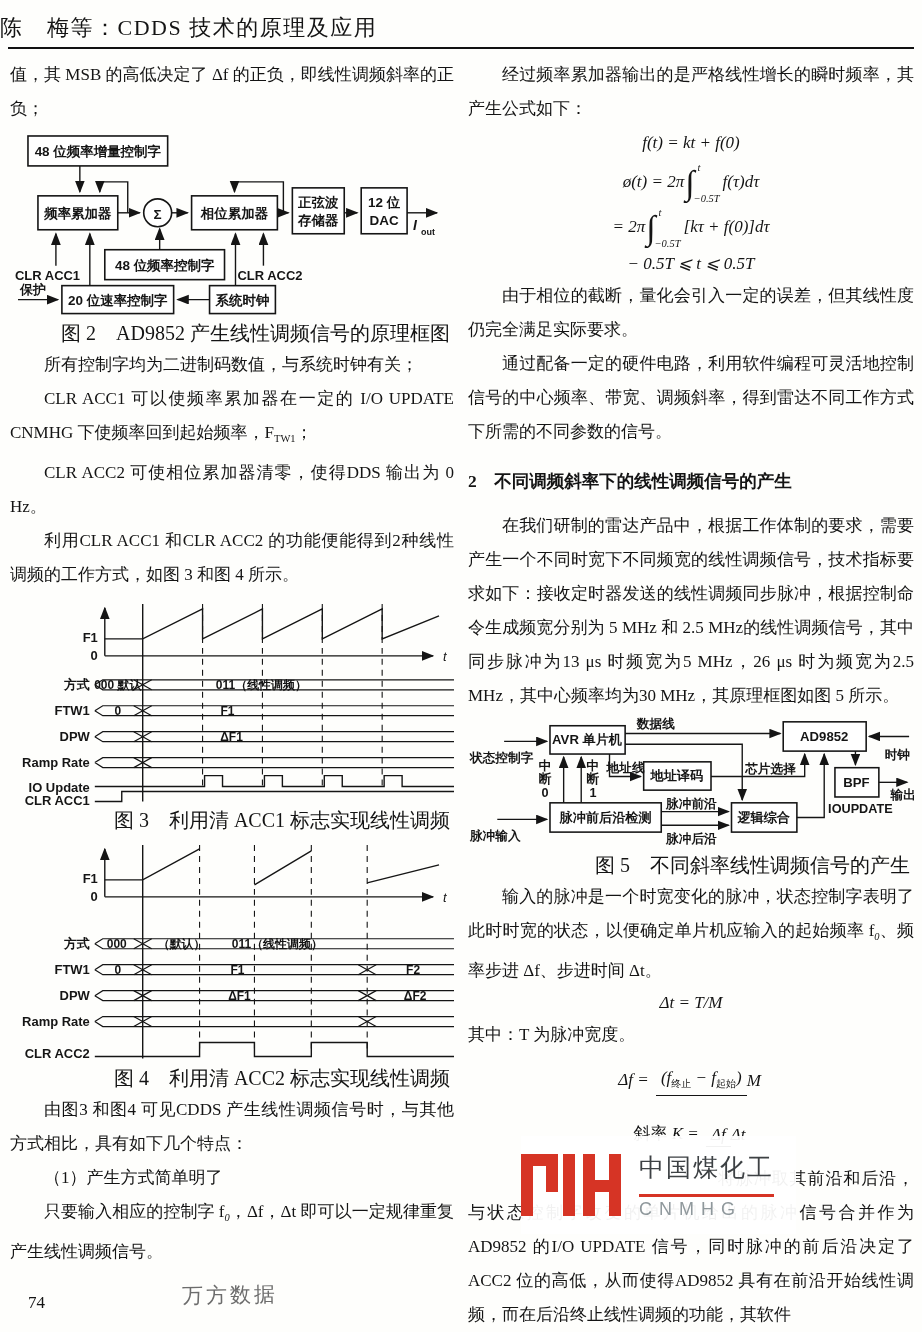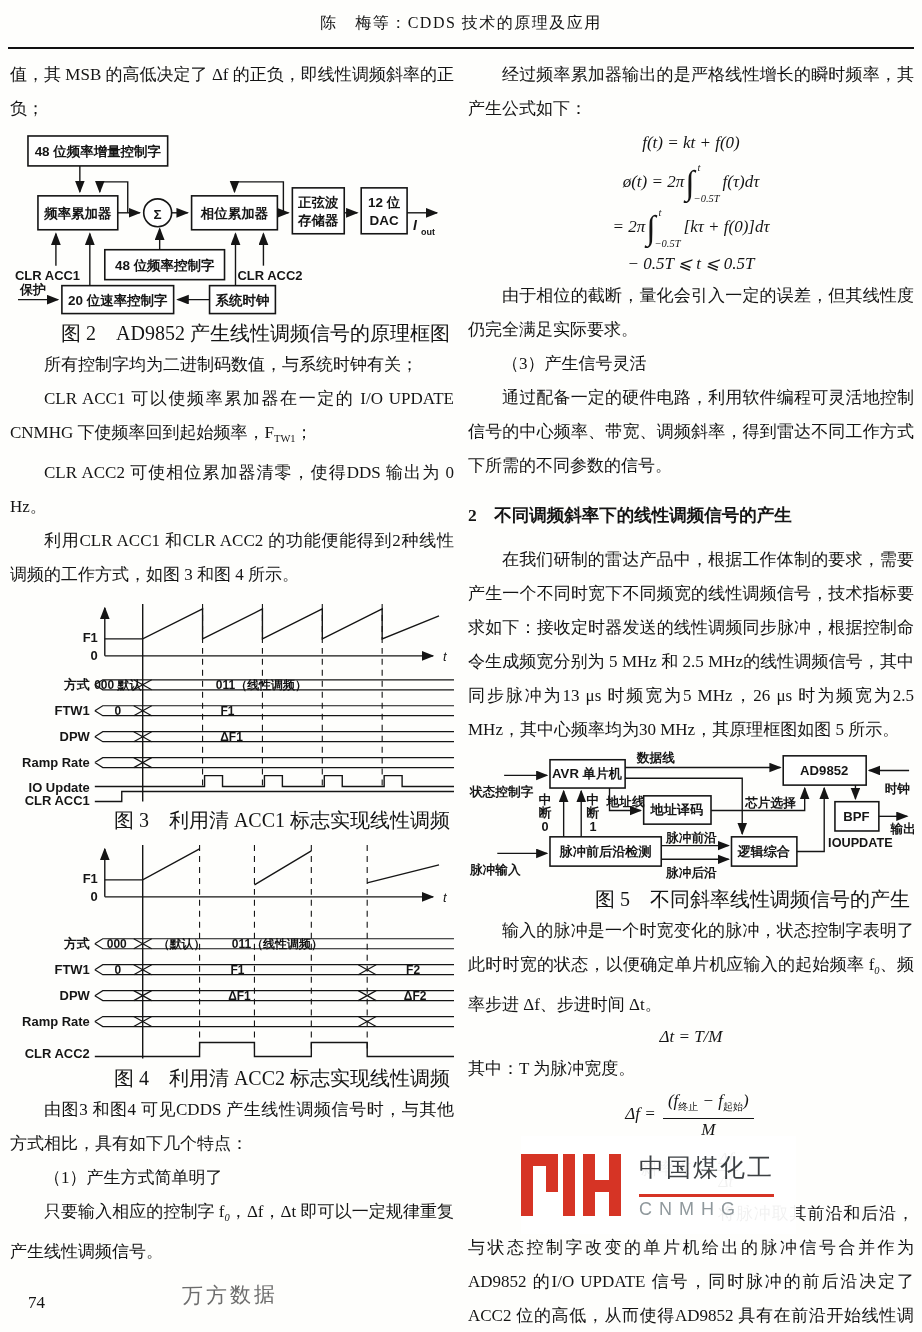--- a/index.html
+++ b/index.html
@@ -1,19 +1,19 @@
 <!DOCTYPE html>
 <html><head>
 <meta charset="utf-8">
 <style>
   html,body{margin:0;padding:0;background:#e8e8e8}
   .page{position:relative;width:922px;height:1332px;margin:0 auto;background:#fefefc;
         font-family:"Liberation Serif","DejaVu Serif",serif;color:#141414;overflow:hidden}
-  .header-title{position:absolute;top:13px;left:0;width:100%;text-align:center;
-        font-size:16px;letter-spacing:1.5px}
+  .header-title{position:absolute;top:13px;left:0;width:100%;
+        font-size:22px;letter-spacing:1.5px}
   .header-rule{position:absolute;top:47px;left:8px;right:8px;height:2px;background:#111}
   .col{position:absolute;top:58px;font-size:17px;line-height:34px;text-align:justify;
        text-justify:inter-ideograph}
   .col-left{left:10px;width:444px}
   .col-right{left:468px;width:446px}
   p{margin:0;padding:0}
   .ind{text-indent:2em}
   sub{font-size:10.5px}
   .it{font-style:italic}
   .fig{margin:2px 0 0}
@@ -31,21 +31,21 @@
   .eq1{line-height:32px}
   .eqint{line-height:44px}
   .eq4{line-height:28px}
   .eq5{line-height:28px}
   .int{display:inline-flex;align-items:center;vertical-align:middle}
   .isign{font-size:34px;font-style:normal;line-height:1;margin:0 1px}
   .ilims{display:inline-flex;flex-direction:column;justify-content:space-between;
          height:42px;font-size:10.5px;line-height:11px;margin-left:-2px;margin-right:3px;text-align:left}
   .ilims .iu{align-self:flex-start;margin-left:4px}
   .ilims .il{align-self:flex-start}
-  .frac{display:inline-flex;flex-direction:column;align-items:center;vertical-align:middle;
+  .frac{display:inline-flex;flex-direction:row;align-items:center;vertical-align:middle;
         line-height:22px;margin:0 3px}
   .frac .num{border-bottom:1.4px solid #141414;padding:0 5px}
   .fracline{line-height:52px;margin:2px 0}
   .cjksub{font-size:10px;font-style:normal}
   .h2{font-weight:bold;font-size:17.5px;margin:15px 0 11px;text-align:left}
   .p8{text-indent:250px}
   .watermark{position:absolute;left:521px;top:1136px;width:275px;height:98px;
         background:rgba(255,255,255,.94);display:flex;align-items:center;z-index:6}
   .wm-text{margin-left:8px}
   .wm-brand{font-size:25px;color:#3d4144;letter-spacing:2px;font-family:"Liberation Sans",sans-serif;
@@ -243,21 +243,20 @@
           <span class="ilims">
             <span class="iu it">t</span>
             <span class="il it">−0.5T</span>
           </span>
         </span><span class="it">[kτ + f(0)]dτ</span>
     </div>
 
     <div class="eqline eq4 it"><span>− 0.5T ⩽ t ⩽ 0.5T</span></div>
 
     <p class="ind"><span>由于相位的截断，量化会引入一定的误差，但其线性度仍完全满足实际要求。</span></p>
-    <p class="ind"><span>（3）产生信号灵活</span></p>
     <p class="ind"><span>通过配备一定的硬件电路，利用软件编程可灵活地控制信号的中心频率、带宽、调频斜率，得到雷达不同工作方式下所需的不同参数的信号。</span></p>
 
     <p class="h2">2　不同调频斜率下的线性调频信号的产生</p>
 
     <p class="ind"><span>在我们研制的雷达产品中，根据工作体制的要求，需要产生一个不同时宽下不同频宽的线性调频信号，技术指标要求如下：接收定时器发送的线性调频同步脉冲，根据控制命令生成频宽分别为 5 MHz 和 2.5 MHz的线性调频信号，其中同步脉冲为13 μs 时频宽为5 MHz，26 μs 时为频宽为2.5 MHz，其中心频率均为30 MHz，其原理框图如图 5 所示。</span></p>
 
     <div class="fig">
       <svg width="446" viewBox="0 0 457 138">
         <defs>
           <marker id="a5" markerWidth="9" markerHeight="8" refX="8" refY="3.5" orient="auto">

